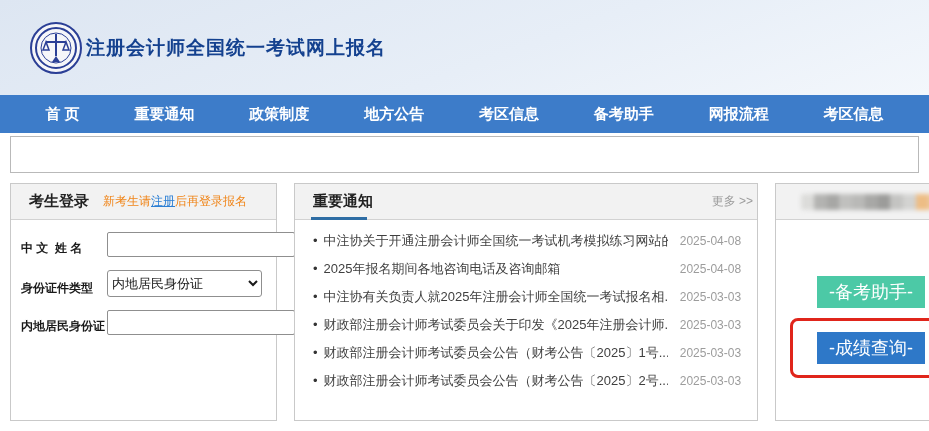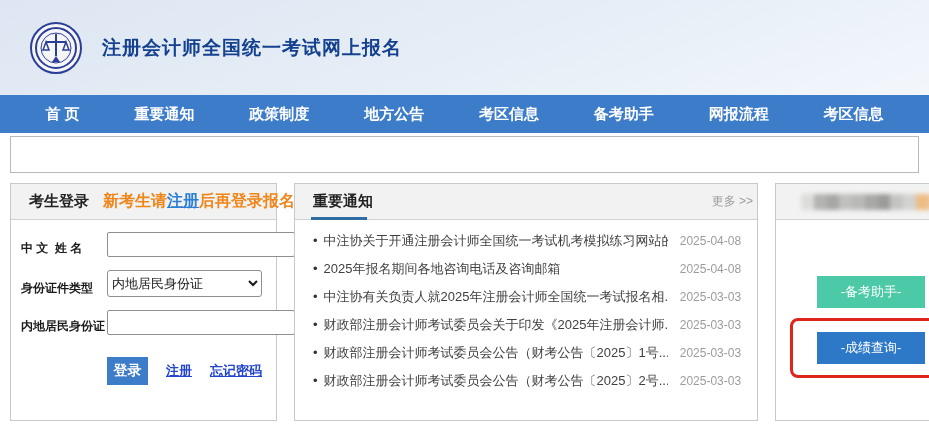--- a/index.html
+++ b/index.html
@@ -21,21 +21,21 @@
   }
   .logo-seal {
     width: 52px; height: 52px;
     border-radius: 50%;
     background: #f6f6f9;
     border: 2px solid #2b3f96;
     display: flex; align-items: center; justify-content: center;
     flex: 0 0 auto;
   }
   .site-title {
-    margin-left: 20px;
+    margin-left: 4px;
     font-size: 19px;
     font-weight: bold;
     color: #14418f;
     letter-spacing: 1px;
   }
 
   
   .nav-bar {
     height: 38px;
     background: #3d7cc9;
@@ -84,22 +84,22 @@
     font-size: 15px;
     font-weight: bold;
     color: #222222;
     margin-left: 18px;
     white-space: nowrap;
   }
 
   
   .login-panel { width: 267px; flex: 0 0 auto; }
   .login-sub {
-    font-size: 16px;
-    font-weight: bold;
+    font-size: 12px;
+    font-weight: normal;
     color: #f08519;
     margin-left: 14px;
     white-space: nowrap;
   }
   .login-sub a.reg-inline {
     color: #2c7fd4;
     text-decoration: underline;
     cursor: pointer;
   }
   .login-body { padding: 12px 14px 0 10px; }
@@ -217,21 +217,21 @@
   }
   .mosaic span { flex: 1; }
   .actions-body { padding-top: 56px; }
   .action-btn {
     display: block;
     width: 108px;
     height: 32px;
     margin: 0 auto;
     border: none;
     color: #ffffff;
-    font-size: 13px;
+    font-size: 18px;
     cursor: pointer;
   }
   .prep-btn { background: #4cc9a6; }
   .highlight-box {
     width: 162px;
     height: 60px;
     margin: 10px auto 0 auto;
     border: 3px solid #e0251b;
     border-radius: 8px;
     display: flex;
@@ -286,25 +286,20 @@
       <div class="form-row">
         <span class="form-label">身份证件类型</span>
         <select>
           <option>内地居民身份证</option>
         </select>
       </div>
       <div class="form-row">
         <span class="form-label">内地居民身份证</span>
         <input type="text" style="">
       </div>
-      <div class="login-actions">
-        <button class="login-btn">登录</button>
-        <a class="text-link">注册</a>
-        <a class="text-link">忘记密码</a>
-      </div>
     </div>
   </div>
 
   <div class="panel notices-panel">
     <div class="panel-header">
       <span class="panel-title">重要通知</span>
       <span class="title-underline"></span>
       <span class="more-link">更多 &gt;&gt;</span>
     </div>
     <div class="notice-list">

